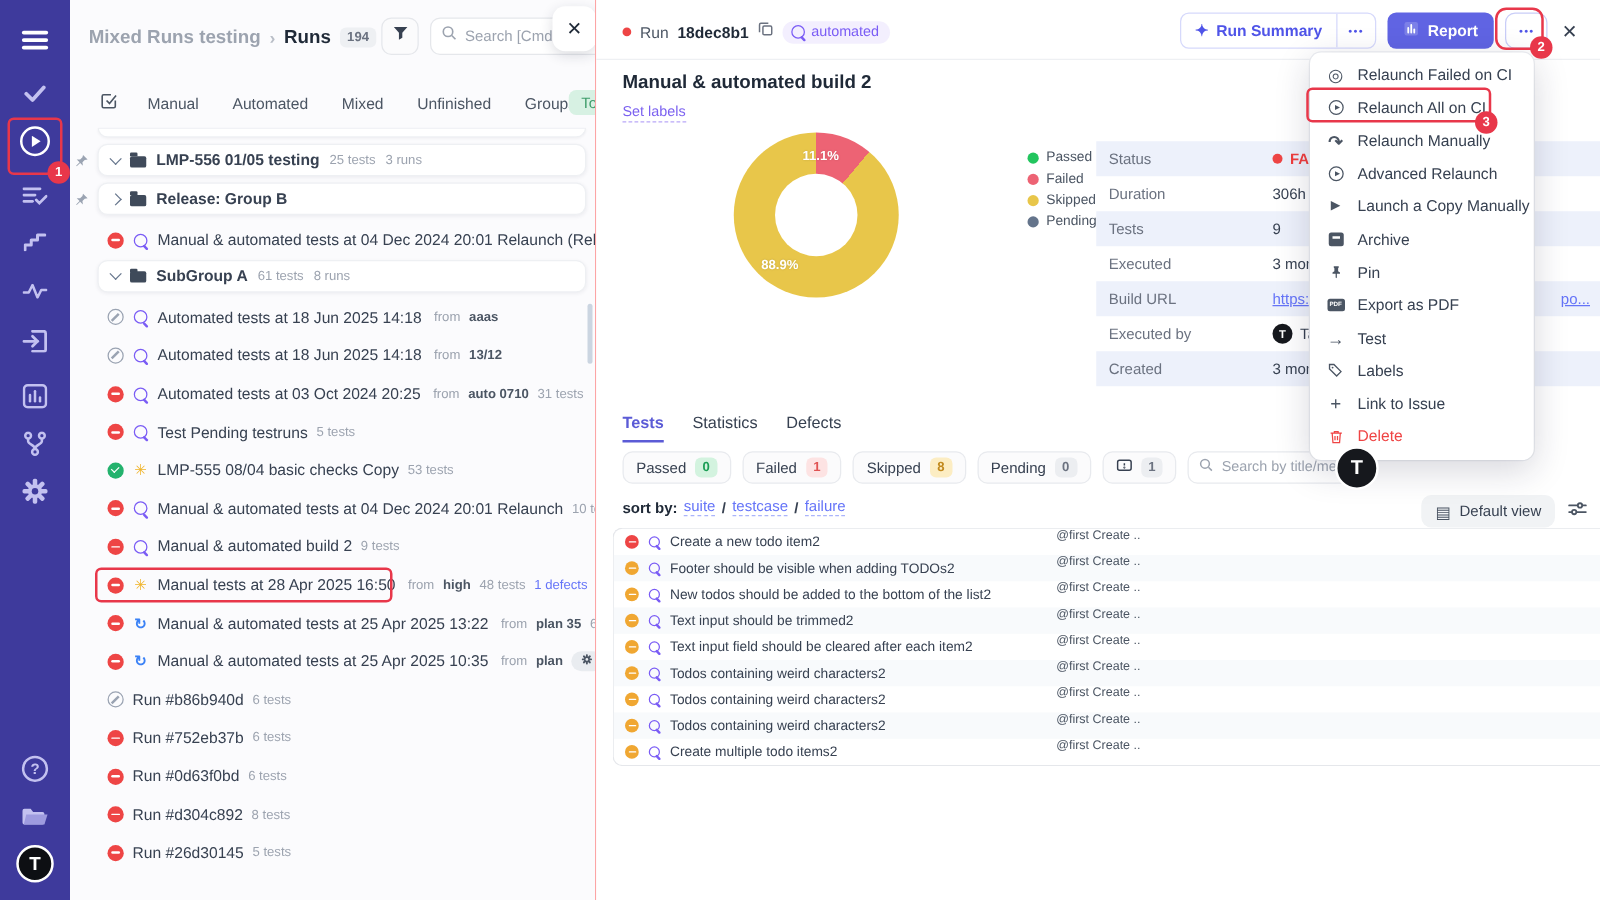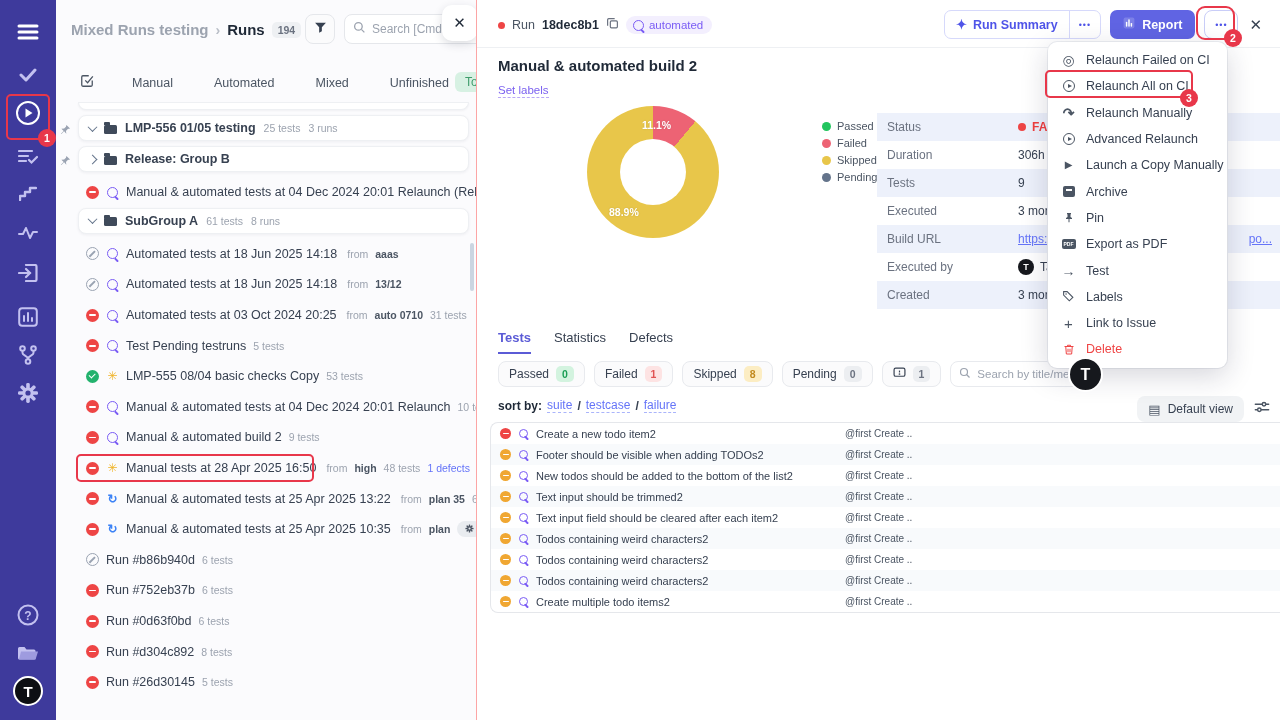--- a/index.html
+++ b/index.html
@@ -14,21 +14,21 @@
   .runs-panel { position:absolute; left:56px; top:0; width:421px; height:720px; background:#fbfbfd; overflow:hidden; border-right:1px solid #fca5a5; }
   .crumbs { position:absolute; left:15px; top:21px; display:flex; align-items:center; gap:7px; font-size:15px; font-weight:bold; white-space:nowrap; }
   .crumb-project { color:#9ca3af; }
   .crumb-sep { color:#b9bec7; font-size:14px; }
   .crumb-section { color:#1f2937; }
   .crumb-count { background:#eef0f3; color:#6b7280; font-size:10.5px; font-weight:bold; border-radius:5px; padding:2px 6px; }
   .filter-btn { position:absolute; left:249px; top:14px; width:30px; height:30px; border:1px solid #e5e7eb; background:#fbfbfc; border-radius:8px; display:flex; align-items:center; justify-content:center; }
   .search-box { position:absolute; left:288px; top:14px; width:140px; height:30px; border:1px solid #e5e7eb; background:#fff; border-radius:8px; display:flex; align-items:center; gap:6px; padding:0 8px; overflow:hidden; }
   .search-box .ph { color:#9ca3af; font-size:12px; white-space:nowrap; }
   .close-card { position:absolute; left:386px; top:5px; width:35px; height:36px; background:#fff; border-radius:10px; box-shadow:0 3px 10px rgba(30,35,60,.16); display:flex; align-items:center; justify-content:center; font-size:15px; color:#1f2937; z-index:5; }
-  .filters-row { position:absolute; left:0; top:68px; width:421px; height:30px; display:flex; align-items:center; gap:14px; padding-left:24px; }
+  .filters-row { position:absolute; left:0; top:68px; width:421px; height:30px; display:flex; align-items:center; gap:0; padding-left:24px; }
   .filters-row .f-label { font-size:12.5px; color:#4b5563; margin-right:27px; white-space:nowrap; cursor:pointer; }
   .select-ic { margin-right:24px; }
   .pill-today { position:absolute; left:399px; top:72px; background:#d7f1e3; color:#3f9c6b; font-size:12px; border-radius:6px; padding:3px 10px; white-space:nowrap; }
 
   .runs-list { position:absolute; left:0; top:102px; width:421px; height:618px; overflow:hidden; }
   .g-sliver { height:8px; background:#fff; border:1px solid #eef0f3; border-radius:0 0 8px 8px; margin:0 8px 5px 22px; box-shadow:0 1px 2px rgba(30,35,60,.05); }
   .g-row { position:relative; margin:0 8px 5px 0; height:26px; }
   .g-card { position:absolute; left:22px; right:0; top:0; height:26px; background:#fff; border:1px solid #eef0f3; border-radius:8px; box-shadow:0 1px 3px rgba(30,35,60,.06); display:flex; align-items:center; gap:8px; padding:0 10px; cursor:pointer; }
   .pin { position:absolute; left:4px; top:6px; }
   .chev { width:7px; height:7px; border-right:1.7px solid #64748b; border-bottom:1.7px solid #64748b; flex:0 0 auto; }
@@ -135,21 +135,21 @@
   .t-head { display:flex; height:30px; border-bottom:1px solid #e5e7eb; align-items:center; }
   .t-head .th { font-size:11.5px; font-weight:bold; color:#111827; text-align:center; border-right:1px solid #e5e7eb; height:30px; display:flex; align-items:center; justify-content:center; white-space:nowrap; overflow:hidden; }
   .t-head .th:last-child { border-right:none; }
   .col-title { flex:1; }
   .col-suite { width:70px; flex:0 0 auto; }
   .col-tags { width:73px; flex:0 0 auto; }
   .col-substatus { width:70px; flex:0 0 auto; }
   .col-runtime { width:70px; flex:0 0 auto; }
   .col-issues { width:70px; flex:0 0 auto; }
   .col-assigned { width:85px; flex:0 0 auto; }
-  .t-row { display:flex; height:21px; align-items:center; cursor:pointer; }
+  .t-row { display:flex; height:21px; cursor:pointer; }
   .t-row:nth-child(even) { background:#f8fafc; }
   .t-row .cell-title { flex:1; display:flex; align-items:center; gap:6px; padding-left:9px; overflow:hidden; white-space:nowrap; }
   .t-row .cell-title .txt { font-size:11px; color:#374151; }
   .t-row .dot { width:11px; height:11px; }
   .t-row .dot.failed::after, .t-row .dot.skipped::after { left:2.5px; top:4.7px; width:6px; height:1.5px; }
   .t-row .q-ic { width:9px; height:9px; border-width:1.6px; }
   .cell-suite { width:70px; flex:0 0 auto; font-size:10px; color:#4b5563; white-space:nowrap; overflow:hidden; padding-left:3px; }
   .cell-rest { flex:0 0 auto; }
 
   

